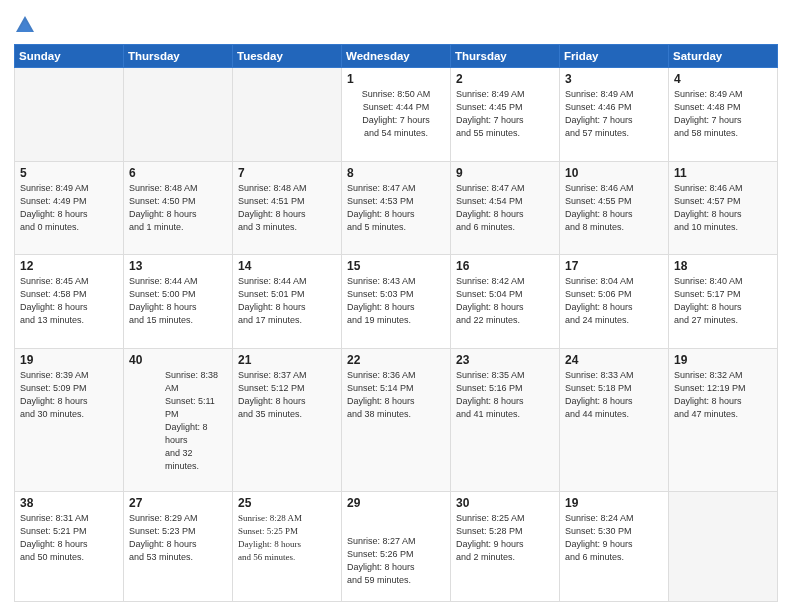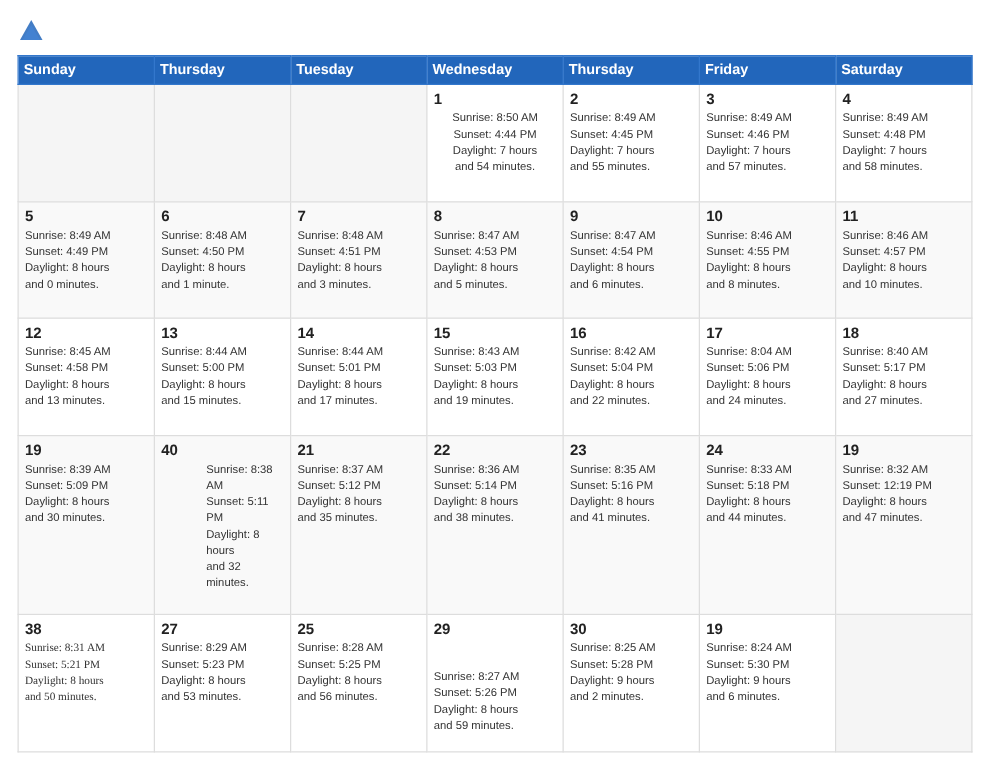--- a/index.html
+++ b/index.html
@@ -320,35 +320,35 @@
             <div class="day-number">19</div>
             <div class="cell-text" style="white-space: pre-line;">Sunrise: 8:32 AM
 Sunset: 12:19 PM
 Daylight: 8 hours
 and 47 minutes.</div>
           </td>
         </tr>
         <tr>
           <td>
             <div class="day-number">38</div>
-            <div class="cell-text" style="white-space: pre-line; font-family: Liberation Serif, serif;">Sunrise: 8:31 AM
+            <div class="cell-text" style="white-space: pre-line;">Sunrise: 8:31 AM
 Sunset: 5:21 PM
 Daylight: 8 hours
 and 50 minutes.</div>
           </td>
           <td>
             <div class="day-number">27</div>
             <div class="cell-text" style="white-space: pre-line;">Sunrise: 8:29 AM
 Sunset: 5:23 PM
 Daylight: 8 hours
 and 53 minutes.</div>
           </td>
           <td>
             <div class="day-number">25</div>
-            <div class="cell-text" style="white-space: pre-line;">Sunrise: 8:28 AM
+            <div class="cell-text" style="white-space: pre-line; font-family: Liberation Serif, serif;">Sunrise: 8:28 AM
 Sunset: 5:25 PM
 Daylight: 8 hours
 and 56 minutes.</div>
           </td>
           <td>
             <div class="day-number">29</div>
             <div class="cell-text" style="white-space: pre-line; margin-top: 25px;">Sunrise: 8:27 AM
 Sunset: 5:26 PM
 Daylight: 8 hours
 and 59 minutes.</div>

